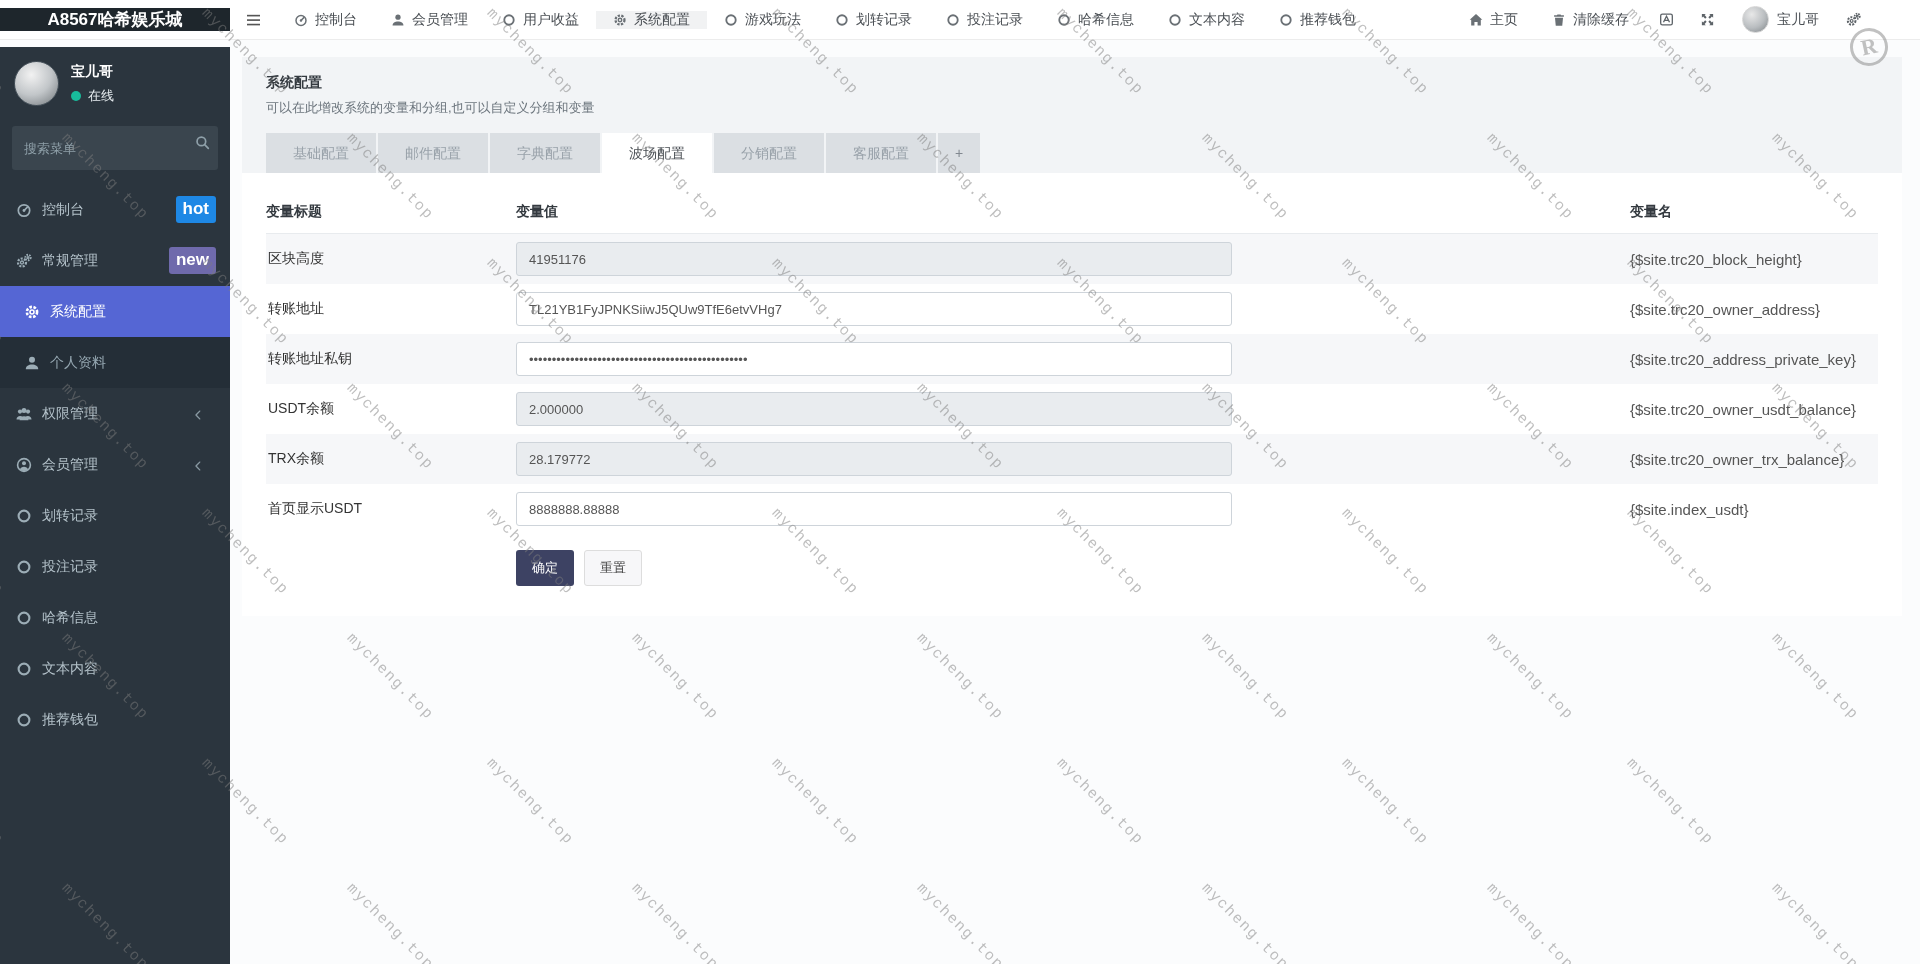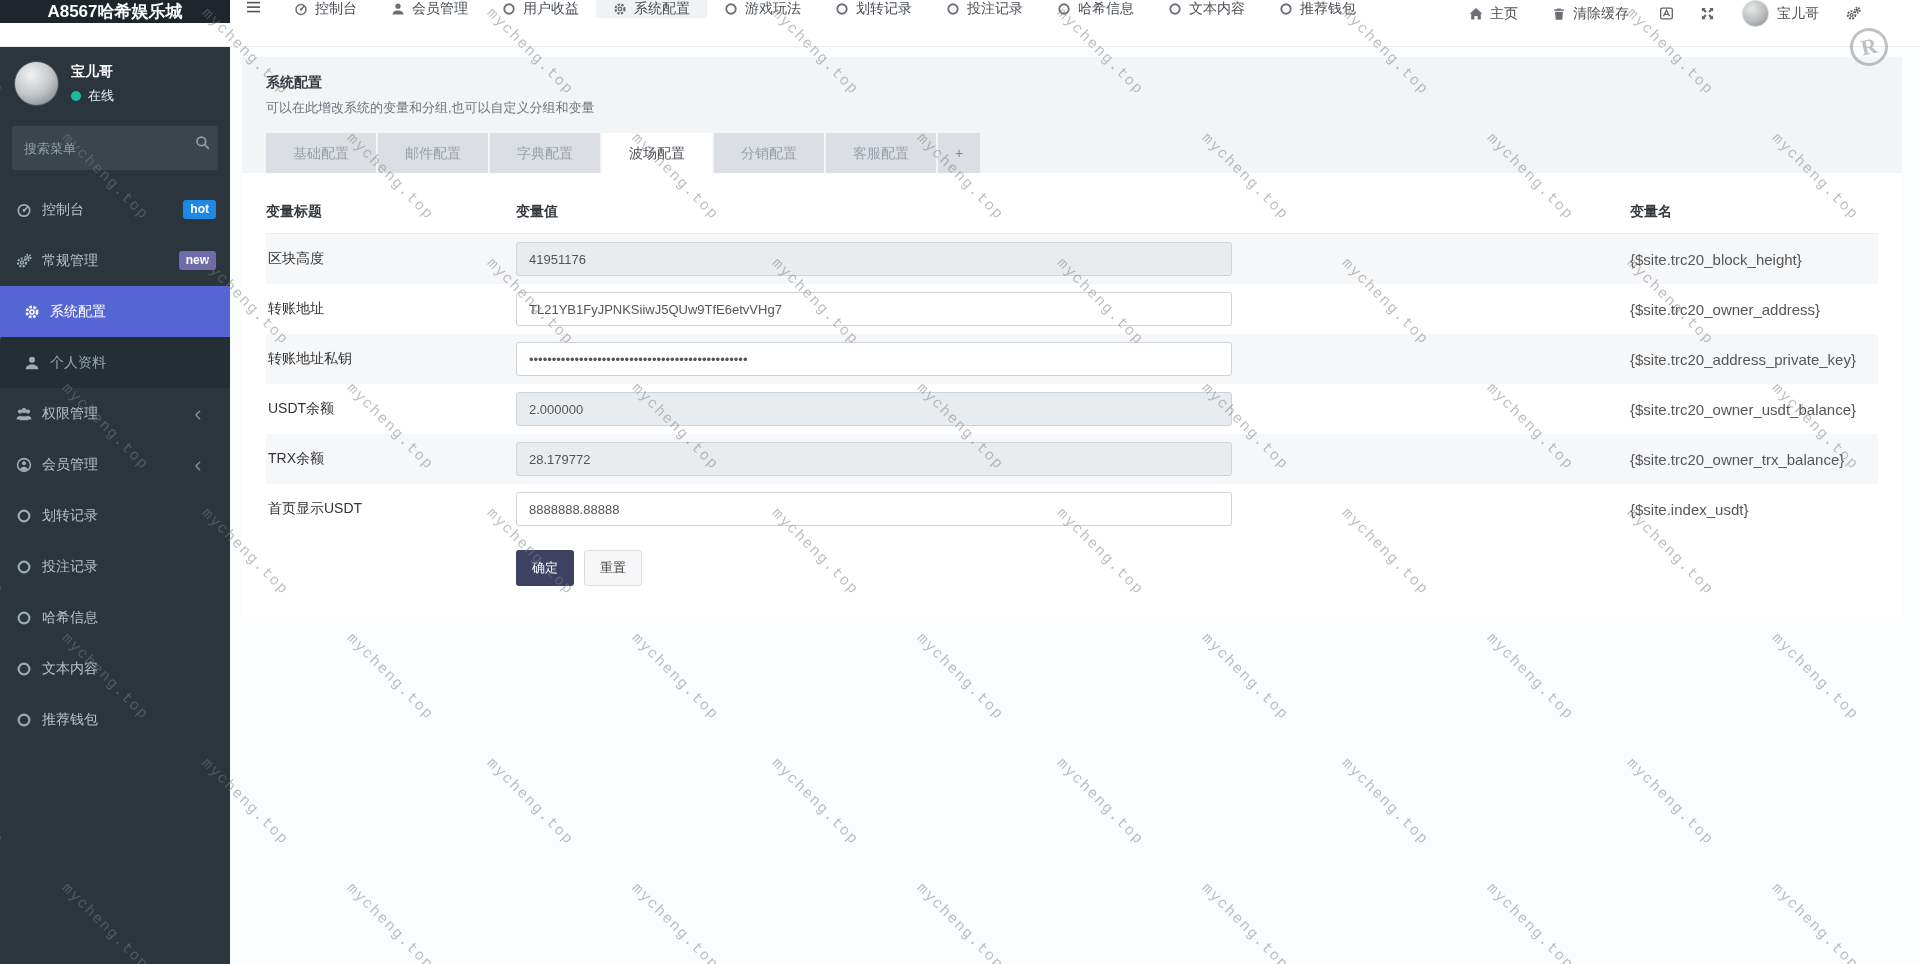--- a/index.html
+++ b/index.html
@@ -1,21 +1,21 @@
 <!DOCTYPE html>
 <html><head>
 <meta charset="utf-8">
 <style>
   * { box-sizing: border-box; margin: 0; padding: 0; }
   html,body { width:1920px; height:964px; overflow:hidden;
     font-family:"Liberation Sans","DejaVu Sans",sans-serif; background:#fbfcfd; }
 
   
-  .navbar { position:fixed; top:0; left:0; right:0; height:47px; background:#fff;
-    display:flex; align-items:flex-start; z-index:10; border-bottom:1px solid #ececec; }
+  .navbar { position:fixed; top:0; left:0; right:0; height:40px; background:#fff;
+    display:flex; align-items:center; z-index:10; border-bottom:1px solid #ececec; }
   .brand { width:230px; background:#1e262c; color:#fff; font-size:17px; font-weight:bold;
     display:flex; align-items:center; justify-content:center; flex:0 0 230px; }
   .nav-left, .nav-right { display:flex; align-items:stretch; }
   .nav-right { margin-left:auto; padding-right:46px; }
   .nav-item { display:flex; align-items:center; gap:7px; padding:0 17px; font-size:14px;
     color:#4a4f54; cursor:pointer; }
   .nav-item.active { background:#f1f2f3; }
   .nav-item .ic { width:14px; height:14px; color:#6a7075; display:inline-flex; }
   .ic svg { width:100%; height:100%; }
   .hamburger { padding:0 16px; display:flex; align-items:center; cursor:pointer; }
@@ -40,21 +40,21 @@
   .search-input { width:100%; height:44px; background:#3a454e; border:none; border-radius:3px;
     color:#cfd8dd; font-size:13px; padding:0 30px 0 12px; outline:none; }
   .search-input::placeholder { color:#8fa0a9; }
   .search-btn { position:absolute; right:8px; top:9px; width:15px; height:15px; color:#8fa0a9; cursor:pointer; }
 
   .menu { list-style:none; }
   .menu-item { display:flex; align-items:center; height:51px; padding:0 14px 0 16px;
     color:#b4c2ca; font-size:14px; cursor:pointer; }
   .menu-item .ic { width:16px; height:16px; margin-right:10px; color:#9cadb6; flex:0 0 16px; }
   .menu-item .chev { margin-left:auto; width:12px; height:12px; color:#8a9aa3; }
-  .badge { margin-left:auto; font-size:12px; font-weight:bold; color:#fff; border-radius:3px;
+  .badge { margin-left:auto; font-size:17px; font-weight:bold; color:#fff; border-radius:3px;
     padding:2px 7px; line-height:1.3; }
   .submenu { list-style:none; background:#242e37; }
   .submenu .menu-item { padding-left:24px; color:#94a6b0; }
   .menu-item.active { background:#5566d4; color:#fff; }
   .menu-item.active .ic { color:#fff; }
 
   
   .main { margin-left:230px; padding-top:47px; }
   .panel { margin:10px 18px 0 12px; background:#f2f4f6; }
   .panel-head { padding:17px 24px 0 24px; }

